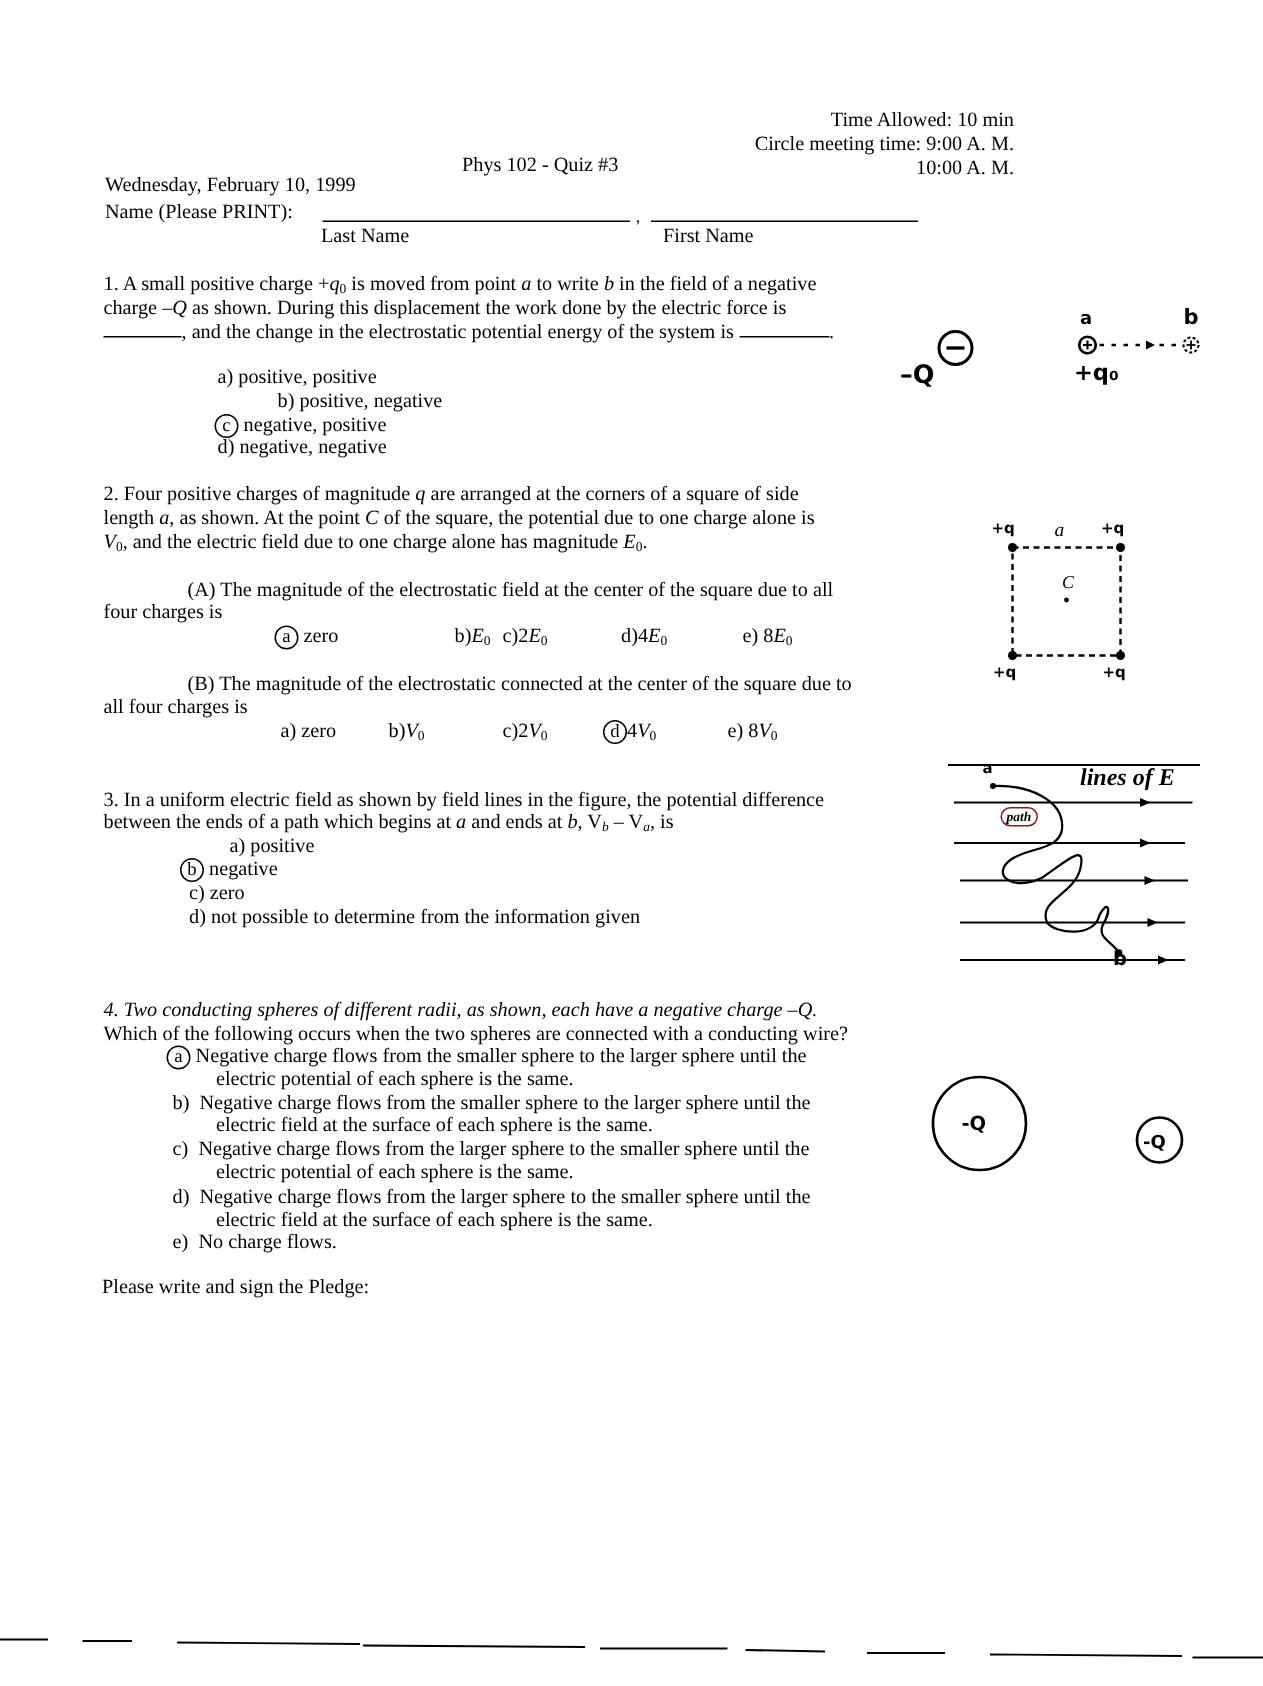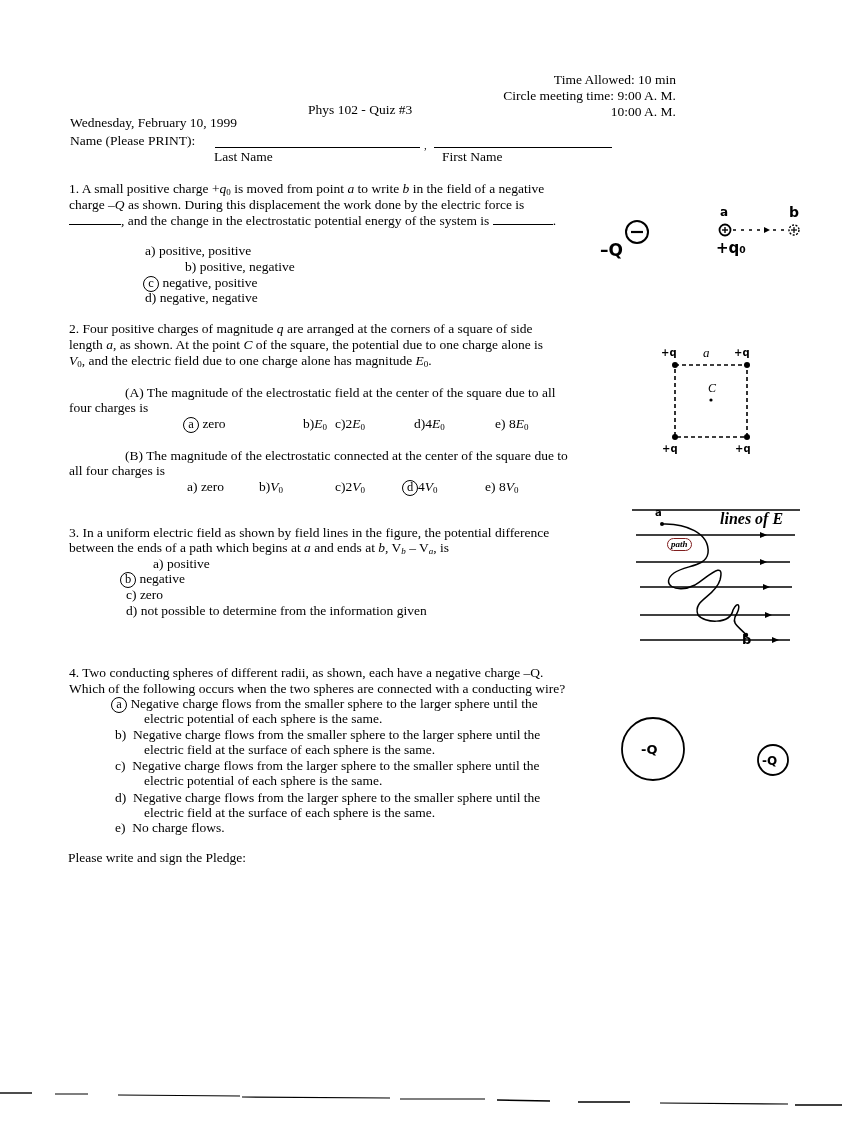--- a/index.html
+++ b/index.html
@@ -125,21 +125,21 @@
     <path d="M32,19 C55,18 80,28 78,48 C76,62 55,60 44,68 C30,78 45,90 65,80 C80,70 95,55 90,75 C85,92 62,95 68,110 C74,118 100,120 103,105 C108,95 112,100 105,112 C102,120 110,122 116,130" fill="none" stroke="#000" stroke-width="1.5"></path>
     <circle cx="116" cy="130" r="2.2" fill="#000"></circle>
   </svg>
   <div class="abs hand" style="left:655px;top:505px;font-size:10px;">a</div>
   <div class="abs hand" style="left:742px;top:632px;font-size:13px;">b</div>
   <div class="abs" style="left:720px;top:511px;font-size:16px;font-style:italic;font-weight:bold;">lines of E</div>
   <div class="abs" style="left:667px;top:538px;font-size:9px;font-style:italic;font-weight:bold;border:1px solid #7f1d1d;border-radius:9px;padding:0 3px;line-height:11px;">path</div>
 </div>
 
 <div>
-  <div class="abs" style="left:69px;top:665px;">4. Two conducting spheres of different radii, as shown, each have a negative charge –Q.</div>
+  <div class="abs" style="left:69px;top:665px;font-style:italic;">4. Two conducting spheres of different radii, as shown, each have a negative charge –Q.</div>
   <div class="abs" style="left:69px;top:681px;">Which of the following occurs when the two spheres are connected with a conducting wire?</div>
 
   <div class="abs" style="left:111px;top:696px;"><span class="circ-inline">a</span> <span>Negative charge flows from the smaller sphere to the larger sphere until the</span></div>
   <div class="abs" style="left:144px;top:711px;">electric potential of each sphere is the same.</div>
 
   <div class="abs" style="left:115px;top:727px;"><span>b)</span>&nbsp; <span>Negative charge flows from the smaller sphere to the larger sphere until the</span></div>
   <div class="abs" style="left:144px;top:742px;">electric field at the surface of each sphere is the same.</div>
 
   <div class="abs" style="left:115px;top:758px;"><span>c)</span>&nbsp; <span>Negative charge flows from the larger sphere to the smaller sphere until the</span></div>
   <div class="abs" style="left:144px;top:773px;">electric potential of each sphere is the same.</div>

